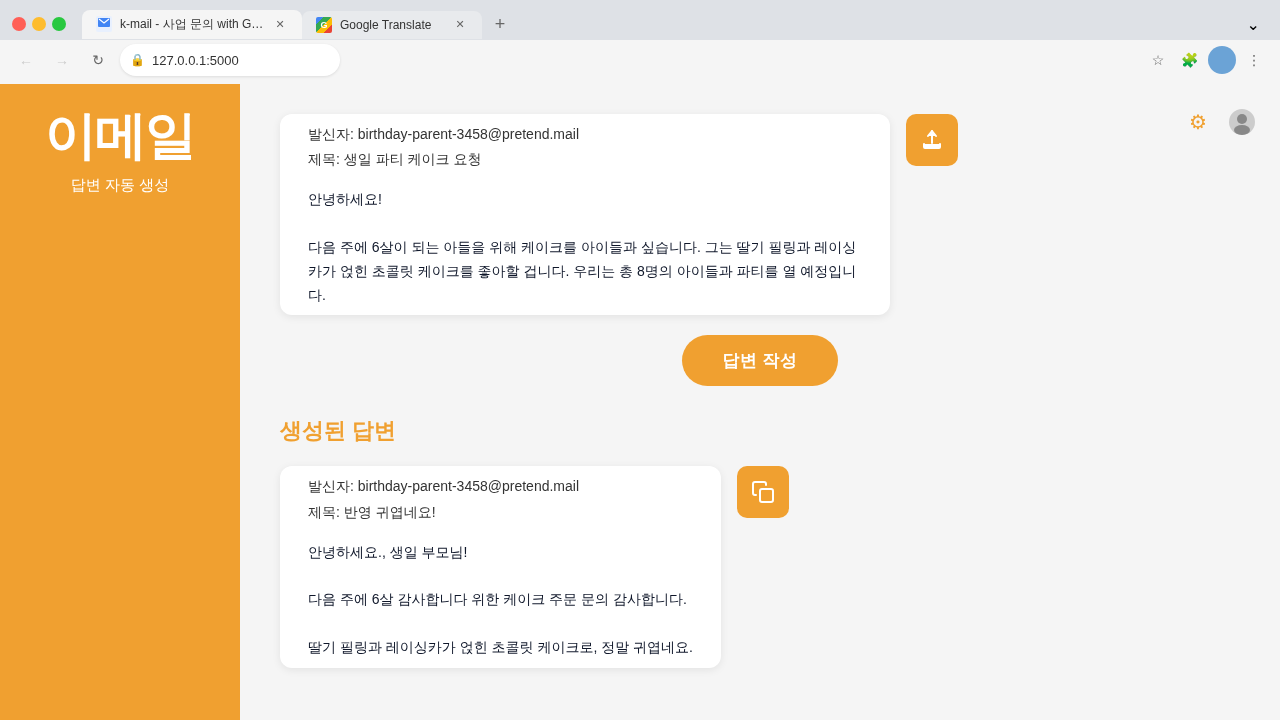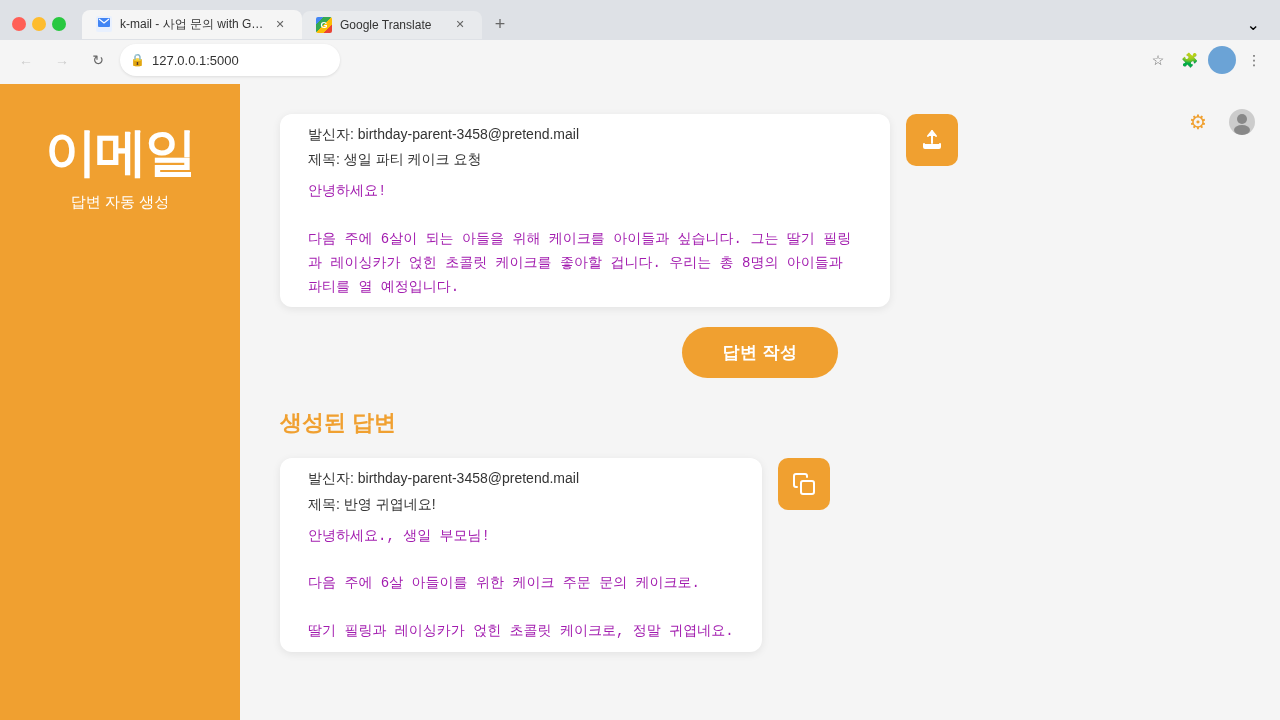--- a/index.html
+++ b/index.html
@@ -213,21 +213,21 @@
     }
 
     
     .sidebar {
       width: 240px;
       background: #f0a030;
       flex-shrink: 0;
       display: flex;
       flex-direction: column;
       align-items: center;
-      padding: 40px 20px;
+      padding: 23px 20px;
     }
 
     .sidebar-title {
       font-size: 52px;
       font-weight: 800;
       color: white;
       text-align: center;
       line-height: 1.1;
       letter-spacing: -2px;
     }
@@ -280,24 +280,23 @@
     }
 
     .email-header {
       font-size: 14px;
       color: #333;
       line-height: 1.8;
     }
 
     .email-body {
       font-size: 14px;
-      color: #a21caf;
-      margin-top: 8px;
+      color: #0f172a;
+      margin-top: 16px;
       line-height: 1.7;
-      font-family: Liberation Mono, monospace;
     }
 
     .card-with-action {
       display: flex;
       align-items: flex-start;
       gap: 16px;
       margin-bottom: 20px;
     }
 
     .action-btn-orange {
@@ -477,21 +476,21 @@
         <div class="email-header">
           <span>발신자:</span>
           <span>birthday-parent-3458@pretend.mail</span>
           <br>
           <span>제목:</span>
           <span>반영 귀엽네요!</span>
         </div>
         <div class="email-body">
           <p>안녕하세요., 생일 부모님!</p>
           <br>
-          <p>다음 주에 6살 아들이를 위한 케이크 주문 문의 케이크로.</p>
+          <p>다음 주에 6살 감사합니다 위한 케이크 주문 문의 감사합니다.</p>
           <br>
           <p>딸기 필링과 레이싱카가 얹힌 초콜릿 케이크로, 정말 귀엽네요.</p>
         </div>
       </div>
 
       <button class="action-btn-orange">
         <svg width="24" height="24" viewBox="0 0 24 24" fill="none" stroke="white" stroke-width="2" stroke-linecap="round" stroke-linejoin="round">
           <rect x="9" y="9" width="13" height="13" rx="2"></rect>
           <path d="M5 15H4a2 2 0 01-2-2V4a2 2 0 012-2h9a2 2 0 012 2v1"></path>
         </svg>

